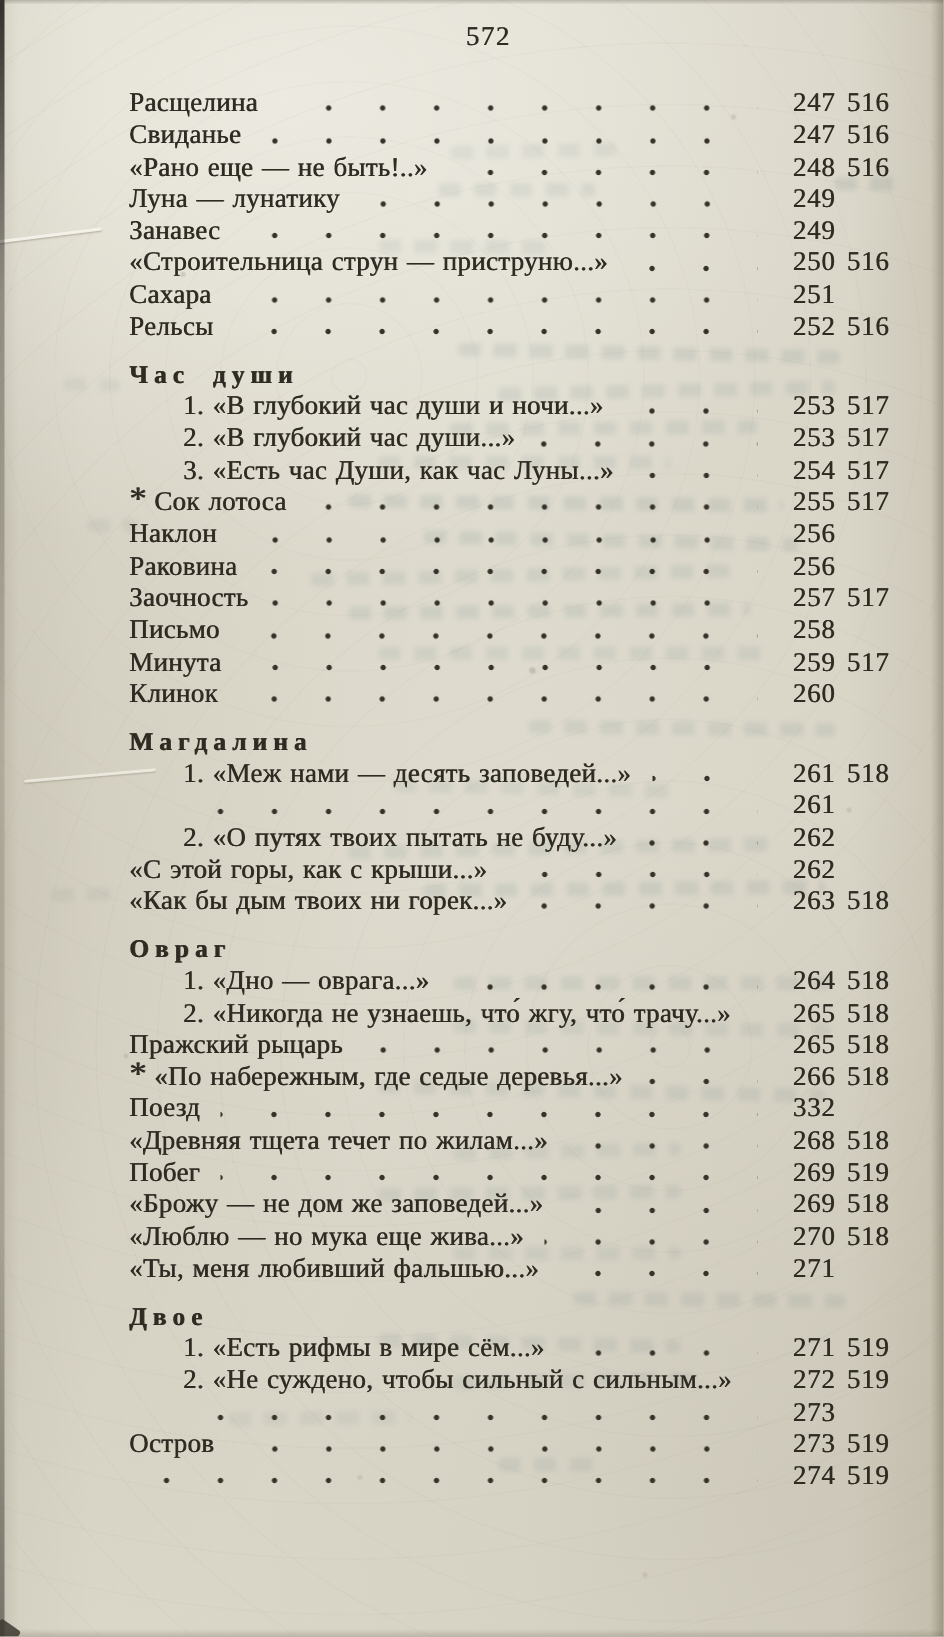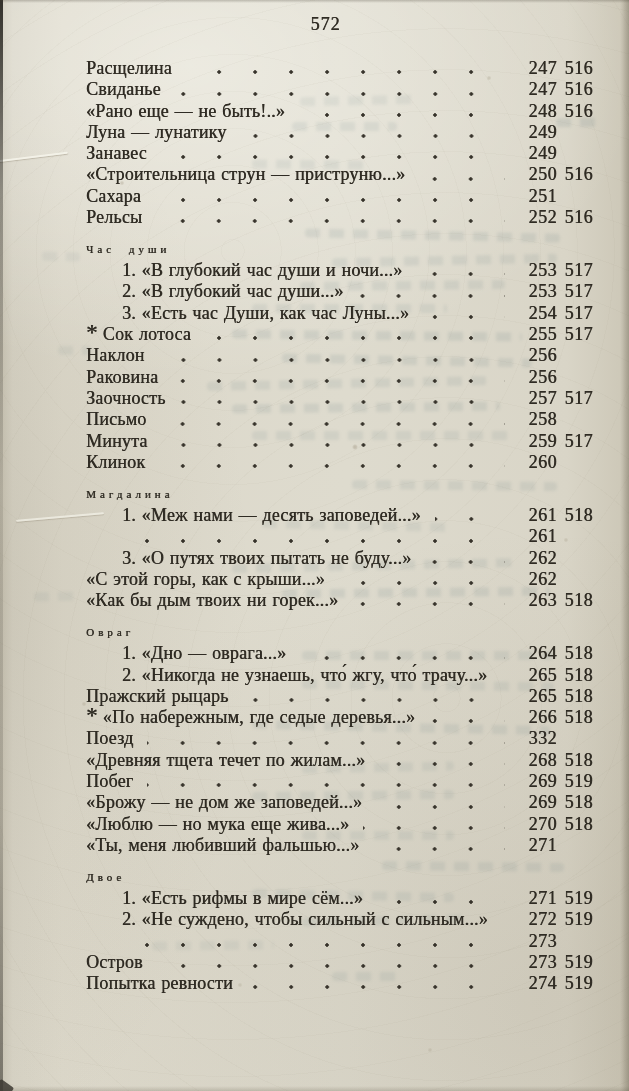--- a/index.html
+++ b/index.html
@@ -34,21 +34,21 @@
   .bleed{
     position:absolute;height:9px;border-radius:4px;
     background:repeating-linear-gradient(90deg, rgba(100,123,127,.9) 0 15px, rgba(100,123,127,0) 15px 24px);
     filter:blur(1.8px);
   }
   .toc{position:absolute;left:86px;top:43px;width:507px;}
   .toc-section{margin-top:10.5px;}
   .toc-section:first-child{margin-top:15px;}
   .sec-header{
     margin:0;height:21.3px;line-height:21.3px;
-    font-size:11px;font-weight:400;
+    font-size:17px;font-weight:700;
     letter-spacing:4px;word-spacing:7px;
     text-shadow:.45px 0 0 rgba(47,43,35,.9);
   }
   .row{
     display:flex;align-items:baseline;
     height:21.3px;line-height:21.3px;white-space:nowrap;
   }
   .row.sub{padding-left:36px;}
   .title{
     flex:0 0 auto;font-size:18px;letter-spacing:.2px;word-spacing:1px;
@@ -256,21 +256,21 @@
           <span class="leader"></span>
           <span class="pg pg1">261</span>
           <span class="pg pg2">518</span>
         </div>
         <div class="row sub">
           <span class="leader"></span>
           <span class="pg pg1">261</span>
           <span class="pg pg2"></span>
         </div>
         <div class="row sub">
-          <span class="title">3. «О путях твоих пытать не буду...»</span>
+          <span class="title">2. «О путях твоих пытать не буду...»</span>
           <span class="leader"></span>
           <span class="pg pg1">262</span>
           <span class="pg pg2"></span>
         </div>
         <div class="row">
           <span class="title">«С этой горы, как с крыши...»</span>
           <span class="leader"></span>
           <span class="pg pg1">262</span>
           <span class="pg pg2"></span>
         </div>
@@ -363,21 +363,20 @@
           <span class="pg pg1">273</span>
           <span class="pg pg2"></span>
         </div>
         <div class="row">
           <span class="title">Остров</span>
           <span class="leader"></span>
           <span class="pg pg1">273</span>
           <span class="pg pg2">519</span>
         </div>
         <div class="row">
-          <span class="title">Попытка ревности</span>
           <span class="leader"></span>
           <span class="pg pg1">274</span>
           <span class="pg pg2">519</span>
         </div>
       </section>
     </main>
 
   <div class="folio">572</div>
 
   <div class="scratch scratch1"></div>

